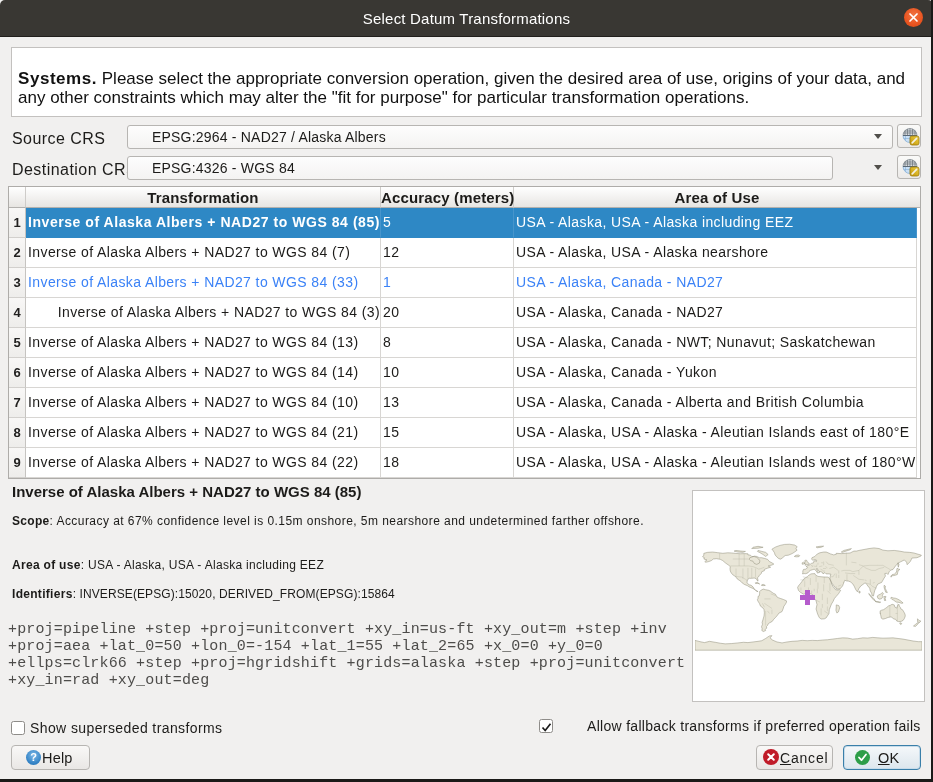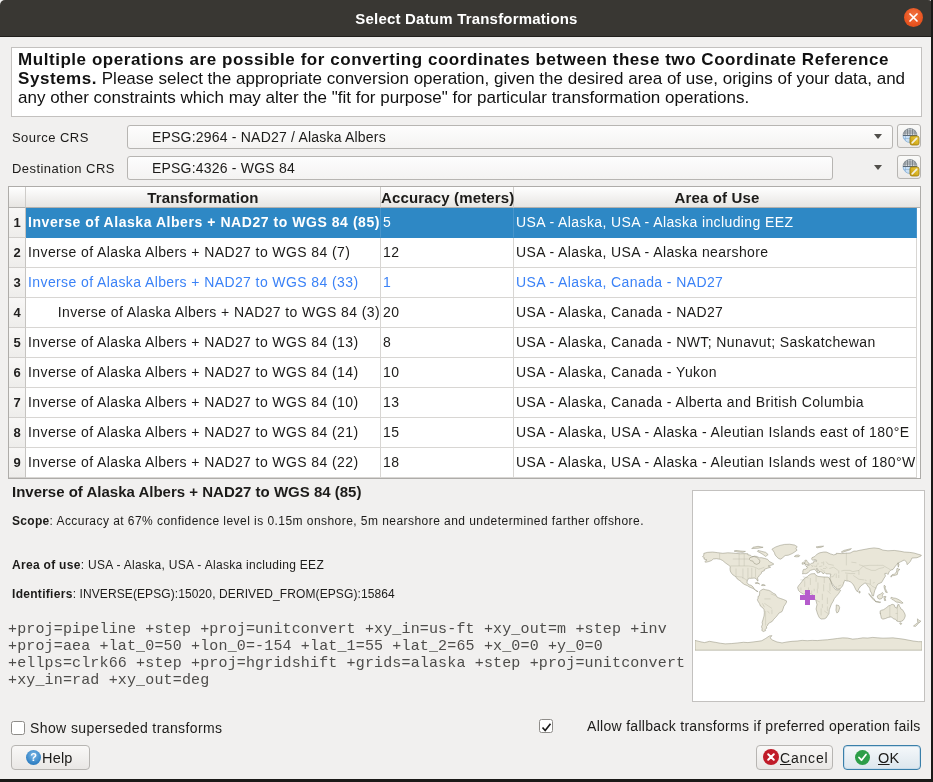--- a/index.html
+++ b/index.html
@@ -1,23 +1,23 @@
 <!DOCTYPE html>
 <html><head><meta charset="utf-8"><style>
 *{margin:0;padding:0;box-sizing:border-box}
 html,body{width:933px;height:782px;overflow:hidden}
 body{font-family:"Liberation Sans",sans-serif;background:#f1f0ef;position:relative;color:#1c1b19}
 .abs{position:absolute}
 #titlebar{left:0;top:0;width:933px;height:37px;background:#393733;border-bottom:1px solid #211f1c;border-radius:5px 5px 0 0}
-#title{left:0;top:0;width:933px;height:37px;line-height:37px;text-align:center;color:#fff;font-weight:bold;font-size:15px;letter-spacing:0.2px}
+#title{left:0;top:0;width:933px;height:37px;line-height:37px;text-align:center;color:#fff;font-weight:normal;font-size:15px;letter-spacing:0.2px}
 #closebtn{left:904px;top:8px;width:19px;height:19px;border-radius:50%;background:radial-gradient(circle at 50% 38%,#f07443,#e95420 60%,#d34916);}
 #infobox{left:11px;top:47px;width:911px;height:70px;background:#fff;border:1px solid #c3c1bf}
 #infotext{left:18px;top:50px;width:900px;font-size:17px;line-height:19px;color:#111}
 #infotext b{letter-spacing:0.55px}
-.lbl{font-size:13px;letter-spacing:0.45px}
+.lbl{font-size:16px;letter-spacing:0.45px}
 .combo{background:linear-gradient(#fdfdfd,#f4f3f2);border:1px solid #b7b5b2;border-radius:3px;font-size:14px;line-height:22px;padding-left:24px;letter-spacing:0.2px}
 .arrow{width:0;height:0;border-left:4.5px solid transparent;border-right:4.5px solid transparent;border-top:5.5px solid #514f4b}
 .crsbtn{width:24px;height:24px;background:linear-gradient(#fafaf9,#eceae8);border:1px solid #b7b5b2;border-radius:3px}
 #tbl{left:8px;top:186px;width:913px;height:293px;background:#fff;border:1px solid #aeaca9}
 .hdr{top:187px;height:21px;background:linear-gradient(#ffffff,#e7e5e2);border-right:1px solid #ceccc9;border-bottom:1px solid #b3b1ae;font-weight:bold;font-size:15px;letter-spacing:0.15px;text-align:center;line-height:21px;white-space:nowrap}
 .rn{left:9px;width:17px;height:30px;background:linear-gradient(#f8f7f6,#eeedeb);border-right:1px solid #c6c4c1;border-bottom:1px solid #d2d0cd;font-size:13px;font-weight:bold;text-align:center;line-height:29px;color:#222120}
 .cell{height:30px;border-right:1px solid #d8d6d3;border-bottom:1px solid #d8d6d3;font-size:14px;letter-spacing:0.4px;line-height:29px;padding-left:2px;background:#fff;white-space:nowrap;overflow:hidden}
 .sel{background:#2e88c5;color:#fff;border-right-color:#4795cc;border-bottom-color:#2e88c5}
 .sup{color:#3b82f6}
 .dtxt{font-size:12px;letter-spacing:0.45px}
@@ -31,21 +31,21 @@
 #okbtn{background:linear-gradient(#f5f8fa,#dce6ed);border:1.5px solid #3a7fa9;box-shadow:inset 0 0 0 1px #c7dcea}
 u{text-decoration:underline}
 </style></head>
 <body>
 <div class="abs" id="titlebar"></div>
 <div class="abs" id="title">Select Datum Transformations</div>
 <div class="abs" id="closebtn"><svg width="19" height="19" viewBox="0 0 19 19">
       <path d="M6 6 L13 13 M13 6 L6 13" stroke="#fff" stroke-width="1.7" stroke-linecap="round"></path>
     </svg></div>
 <div class="abs" id="infobox"></div>
-<div class="abs" id="infotext"><b>Multiple operations are possible for converting coordinates between these two Coordinate Reference</b><br><b>Systems.</b> Please select the appropriate conversion operation, given the desired area of use, origins of your data, and<br>any other constraints which may alter the "fit for purpose" for particular transformation operations.</div>
+<div class="abs" id="infotext"><br><b>Systems.</b> Please select the appropriate conversion operation, given the desired area of use, origins of your data, and<br>any other constraints which may alter the "fit for purpose" for particular transformation operations.</div>
 
 <div class="abs lbl" style="left:12px;top:130px">Source CRS</div>
 <div class="abs combo" style="left:127px;top:125px;width:766px;height:24px">EPSG:2964 - NAD27 / Alaska Albers</div>
 <div class="abs arrow" style="left:874px;top:134px"></div>
 <div class="abs crsbtn" style="left:897px;top:124px"><svg width="20" height="20" viewBox="0 0 20 20" style="margin:1px 2px">
       <defs>
         <linearGradient id="gy" x1="0" y1="1" x2="1" y2="0">
           <stop offset="0" stop-color="#c0940c"></stop>
           <stop offset="0.6" stop-color="#ddb92a"></stop>
           <stop offset="1" stop-color="#e8cf55"></stop>

